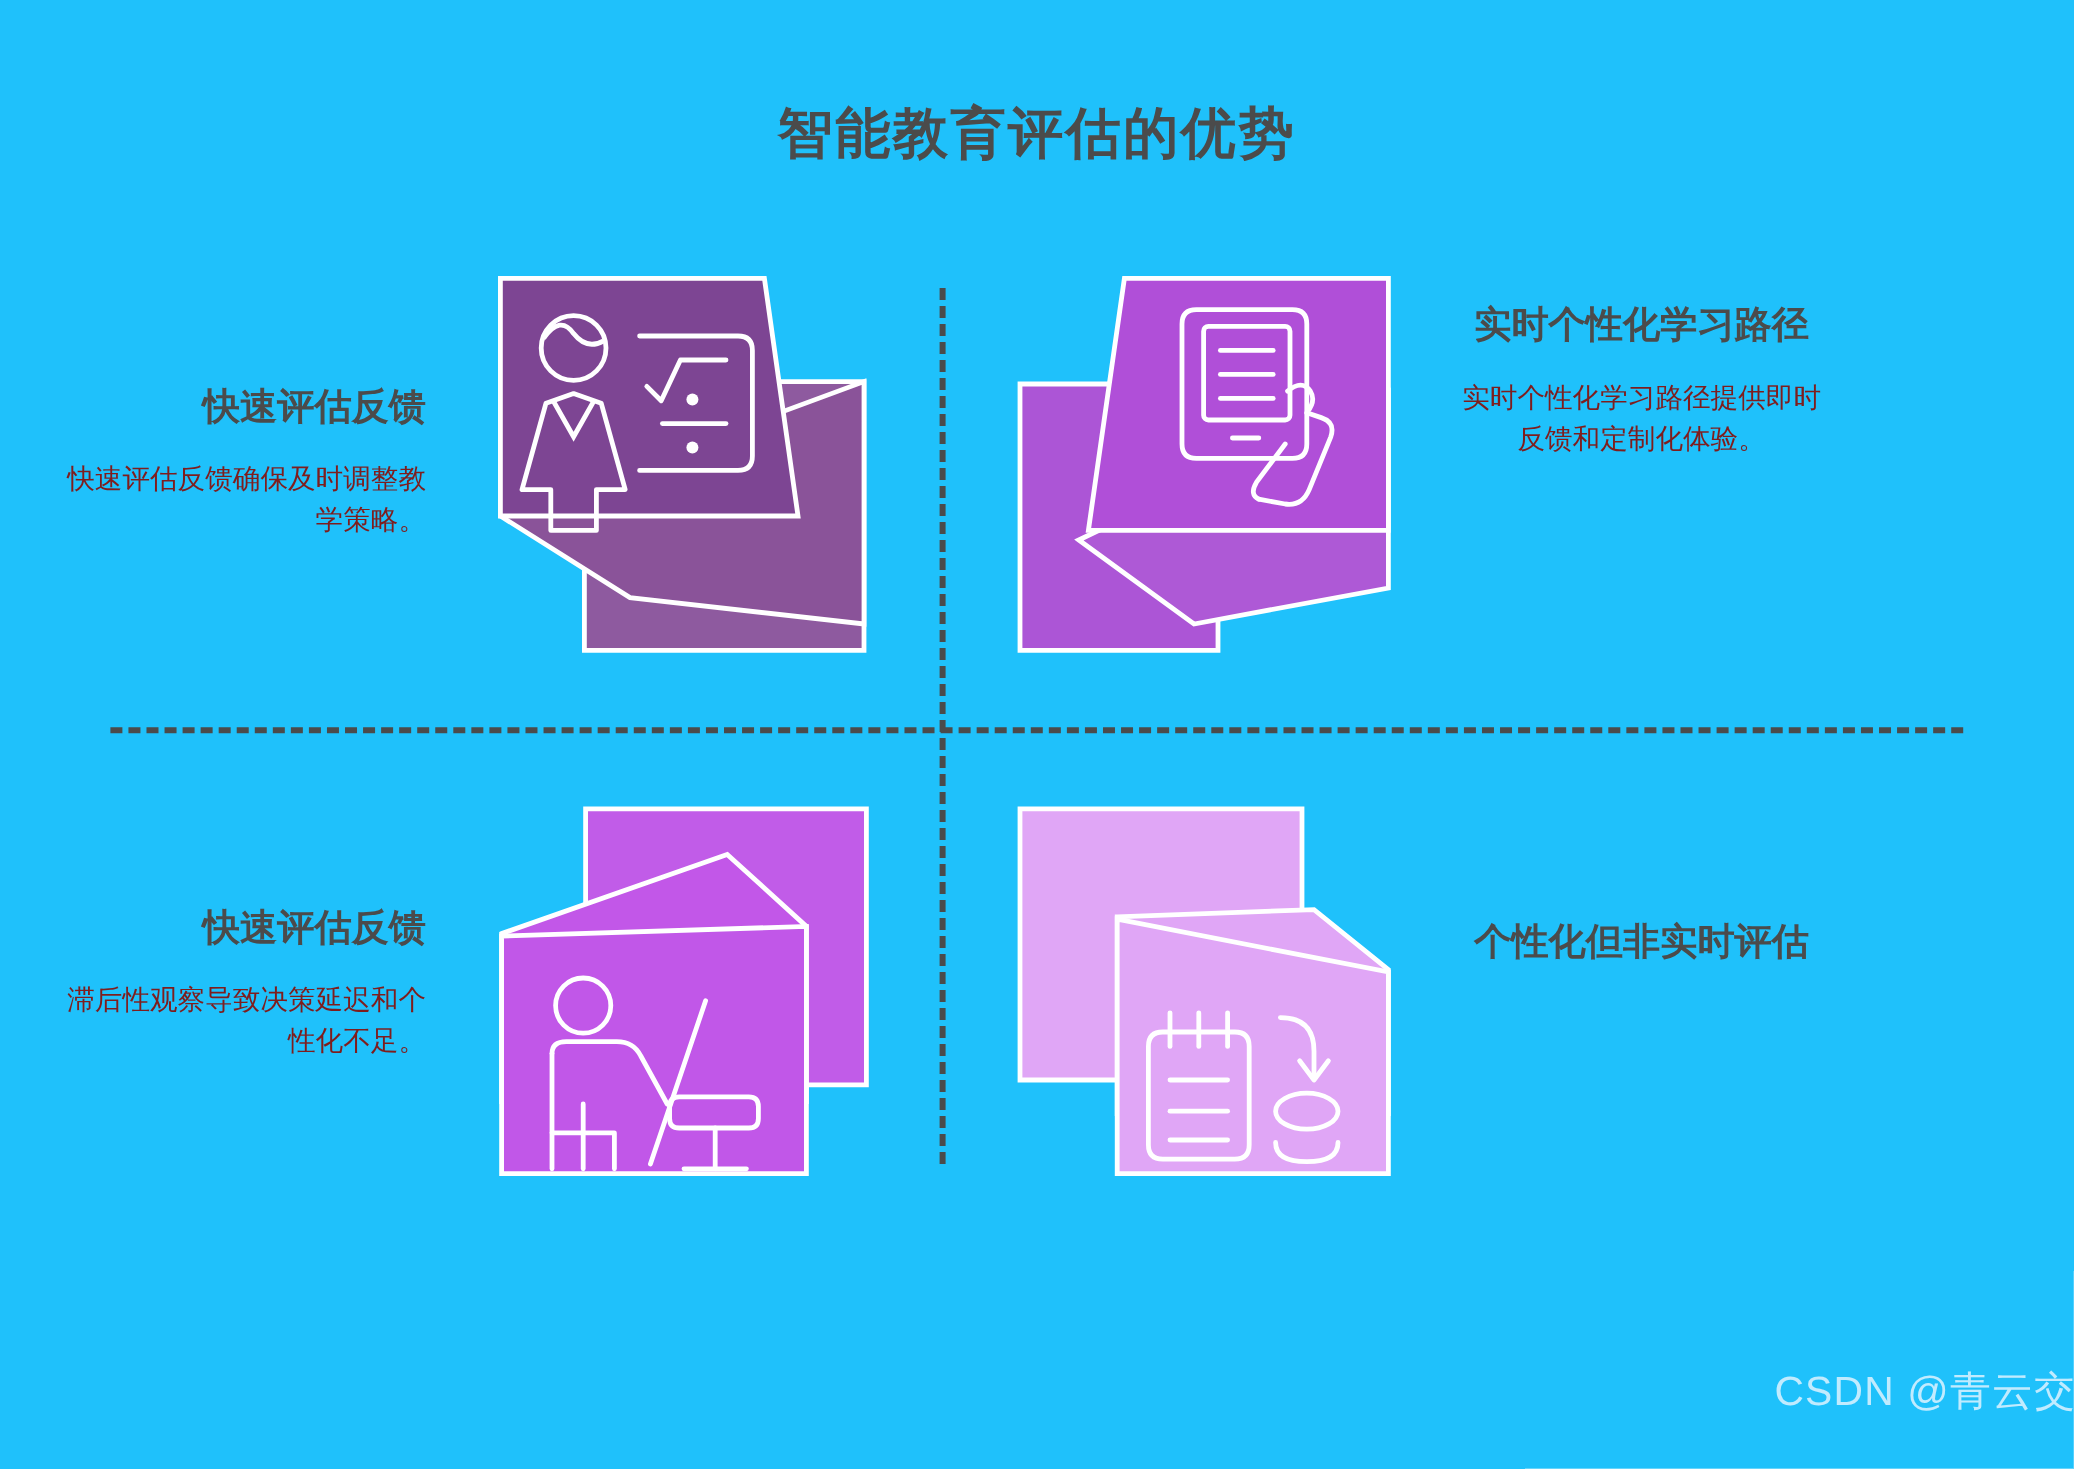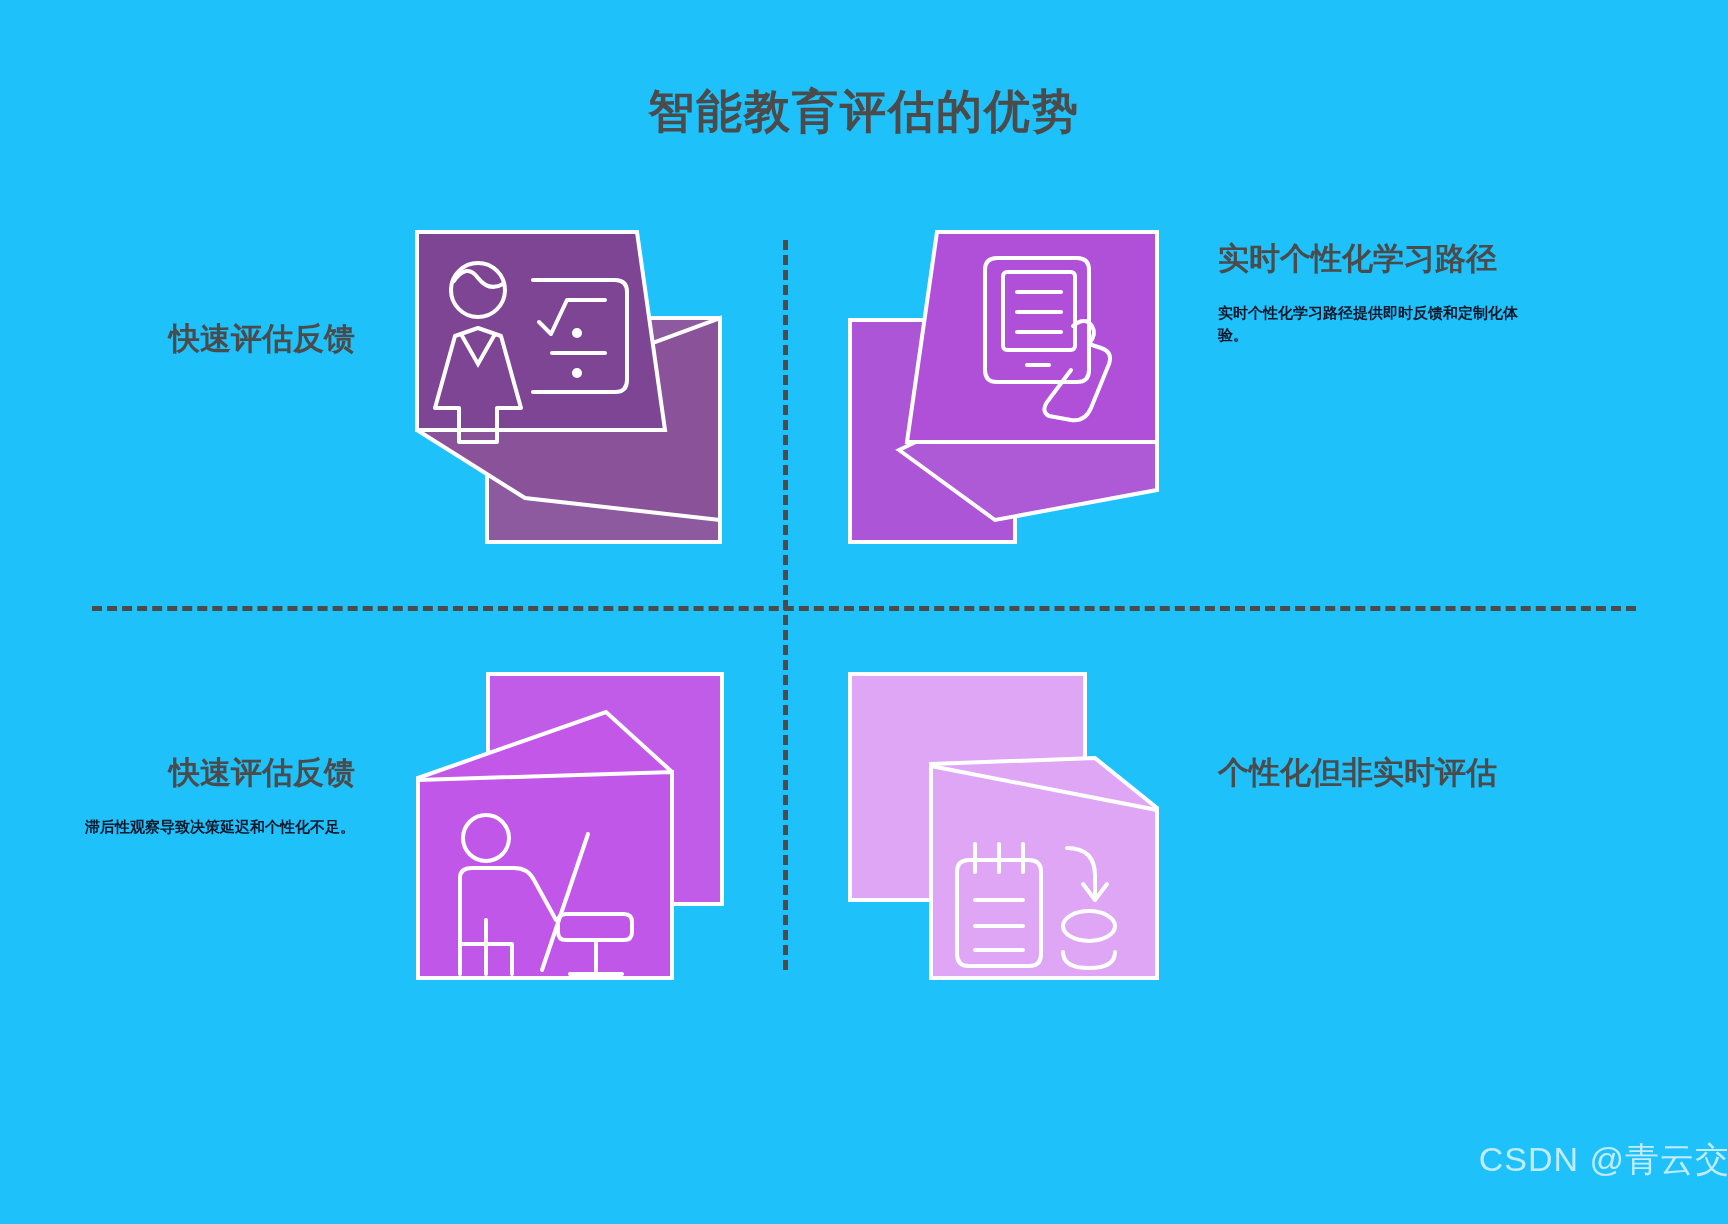--- a/index.html
+++ b/index.html
@@ -51,34 +51,34 @@
     height: 730px;
     border-left: 5px dashed #4B4B4B;
   }
 
   
   .text-block {
     position: absolute;
     width: 300px;
   }
   .text-block.align-right { text-align: right; }
-  .text-block.align-left  { text-align: left;  }
+  .text-block.align-left  { text-align: center; margin-top: 12px;  }
 
   .block-heading {
     font-size: 31px;
     font-weight: bold;
     color: #4B4B4B;
     line-height: 1.35;
     margin-bottom: 22px;
   }
   .block-body {
-    font-size: 15px;
-    color: #0f172a;
+    font-size: 23px;
+    color: #7f1d1d;
     line-height: 1.48;
-    font-weight: bold;
+    font-weight: normal;
   }
 
   #block-tl { left: 55px;   top: 318px; text-align: right; }
   #block-tr { left: 1218px; top: 238px; }
   #block-bl { left: 55px;   top: 752px; }
   #block-br { left: 1218px; top: 752px; }
 
   
   .illus {
     position: absolute;
@@ -105,20 +105,21 @@
 
 <div id="infographic">
 
   <div id="title">智能教育评估的优势</div>
 
   <div id="divider-horizontal"></div>
   <div id="divider-vertical"></div>
 
   <div class="text-block align-right" id="block-tl">
     <div class="block-heading">快速评估反馈</div>
+    <div class="block-body">快速评估反馈确保及时调整教学策略。</div>
   </div>
 
   <div class="illus" id="illus-tl">
     <svg width="320" height="320" viewBox="0 0 320 320">
 
       <path d="M72 88 L305 88 L305 312 L72 312 Z" fill="#8E5A9F" stroke="#FFFFFF" stroke-width="4"></path>
 
       <path d="M2 200 L110 268 L305 290 L305 88 Z" fill="#8A5399" stroke="#FFFFFF" stroke-width="4"></path>
 
       <path d="M2 2 L222 2 L250 200 L2 200 Z" fill="#7D4593" stroke="#FFFFFF" stroke-width="4"></path>

